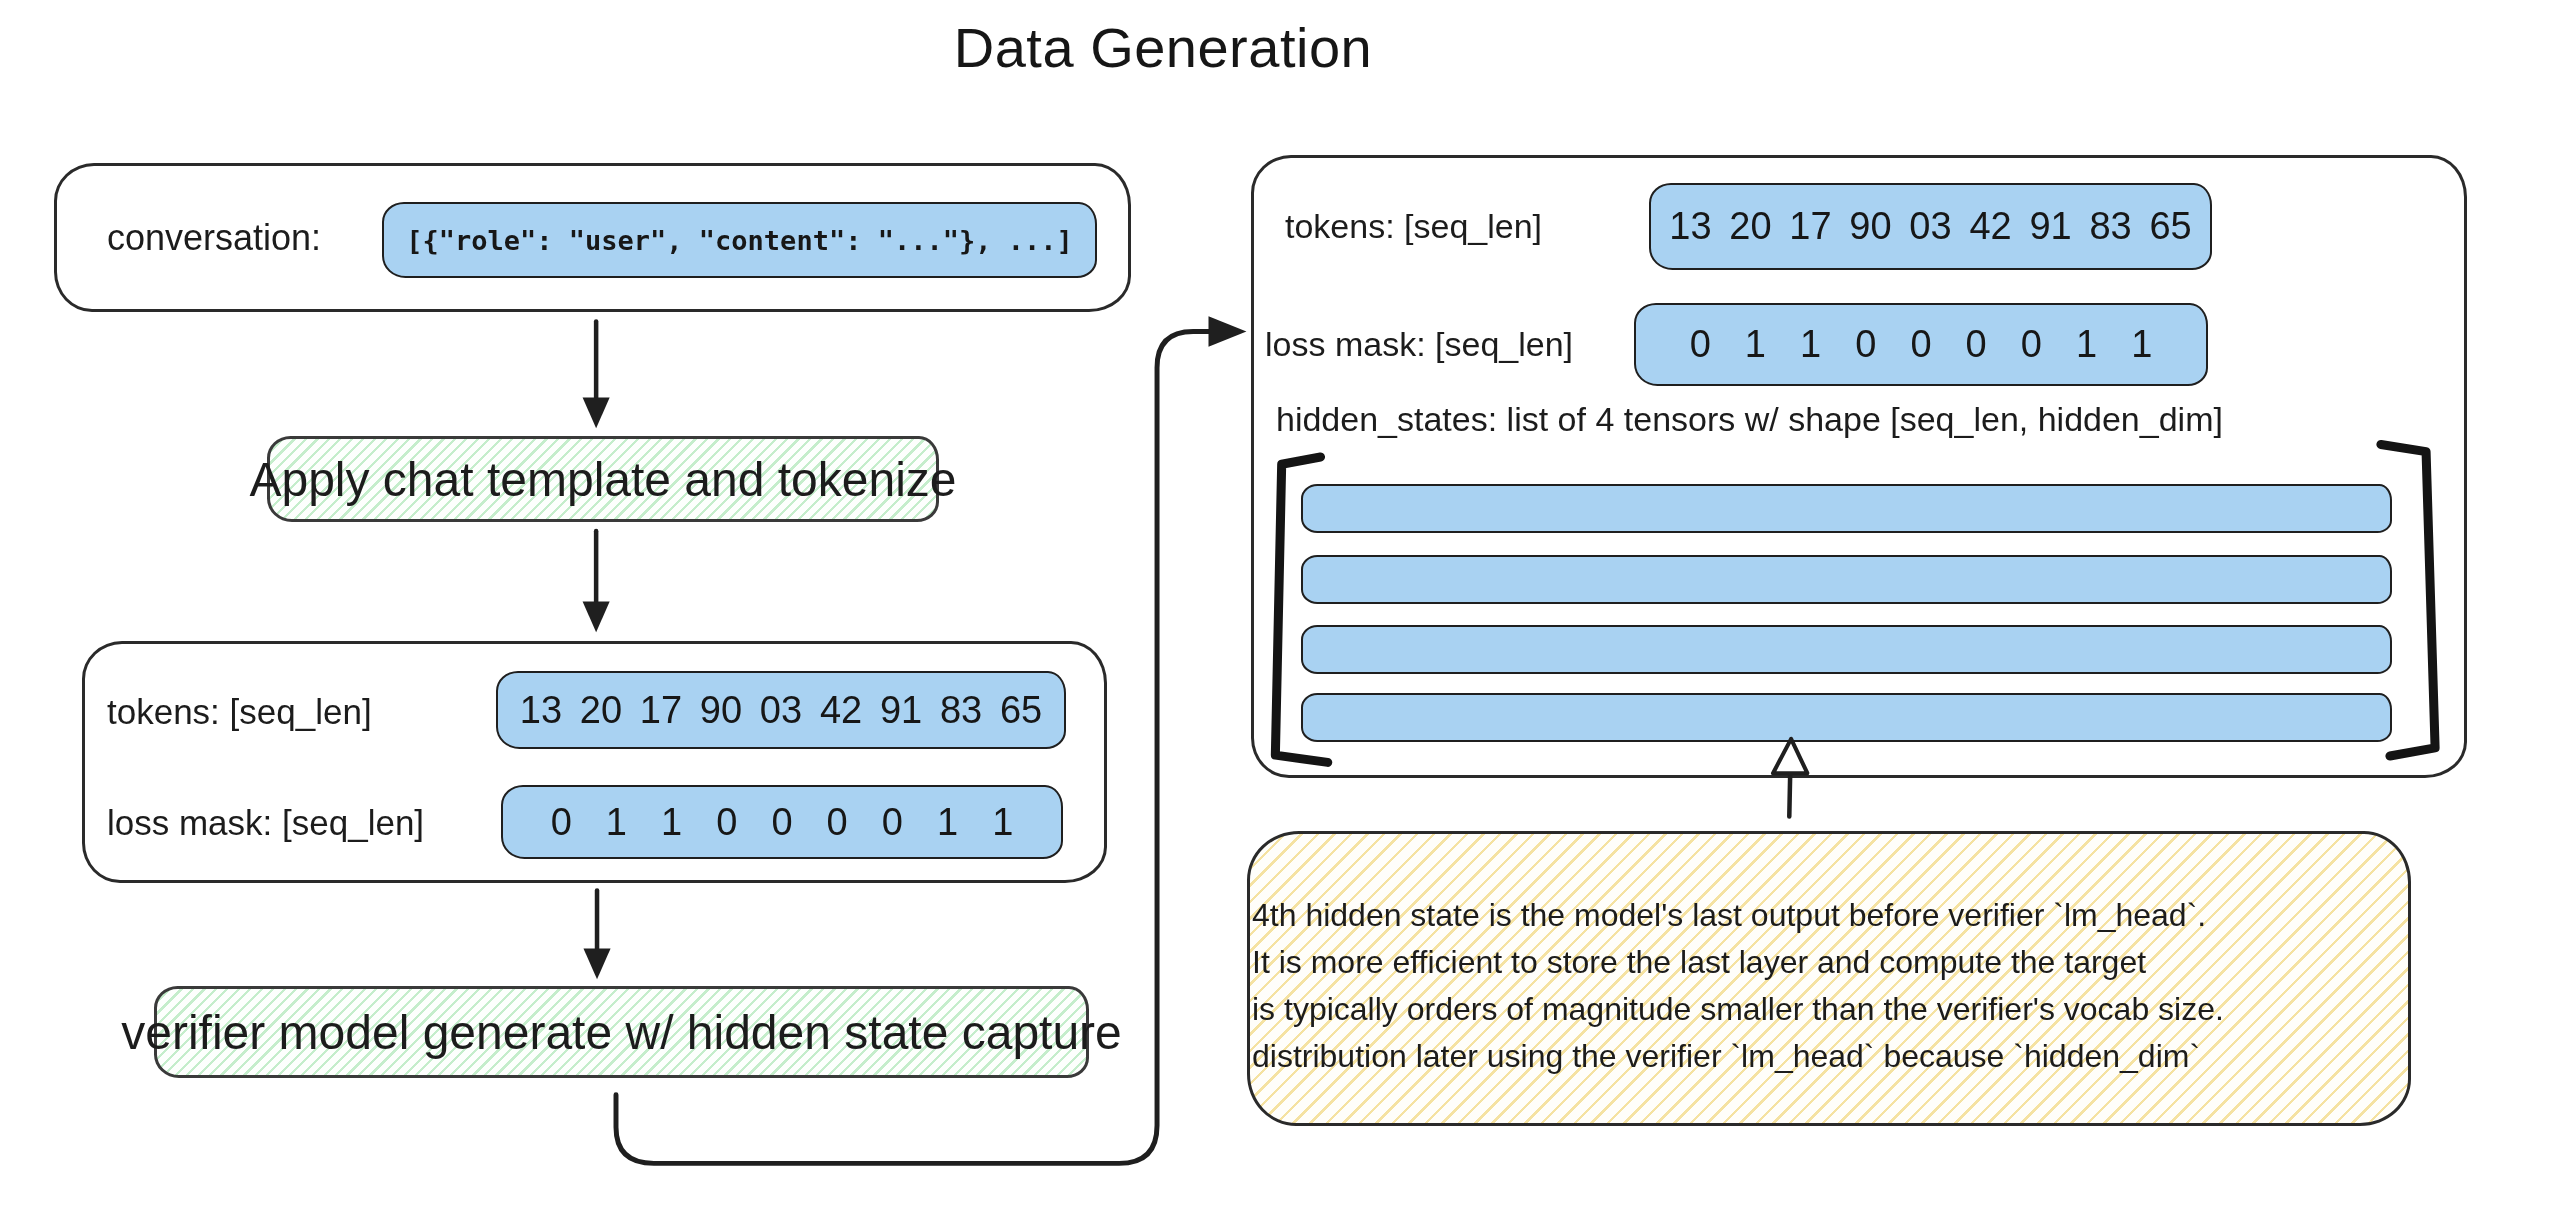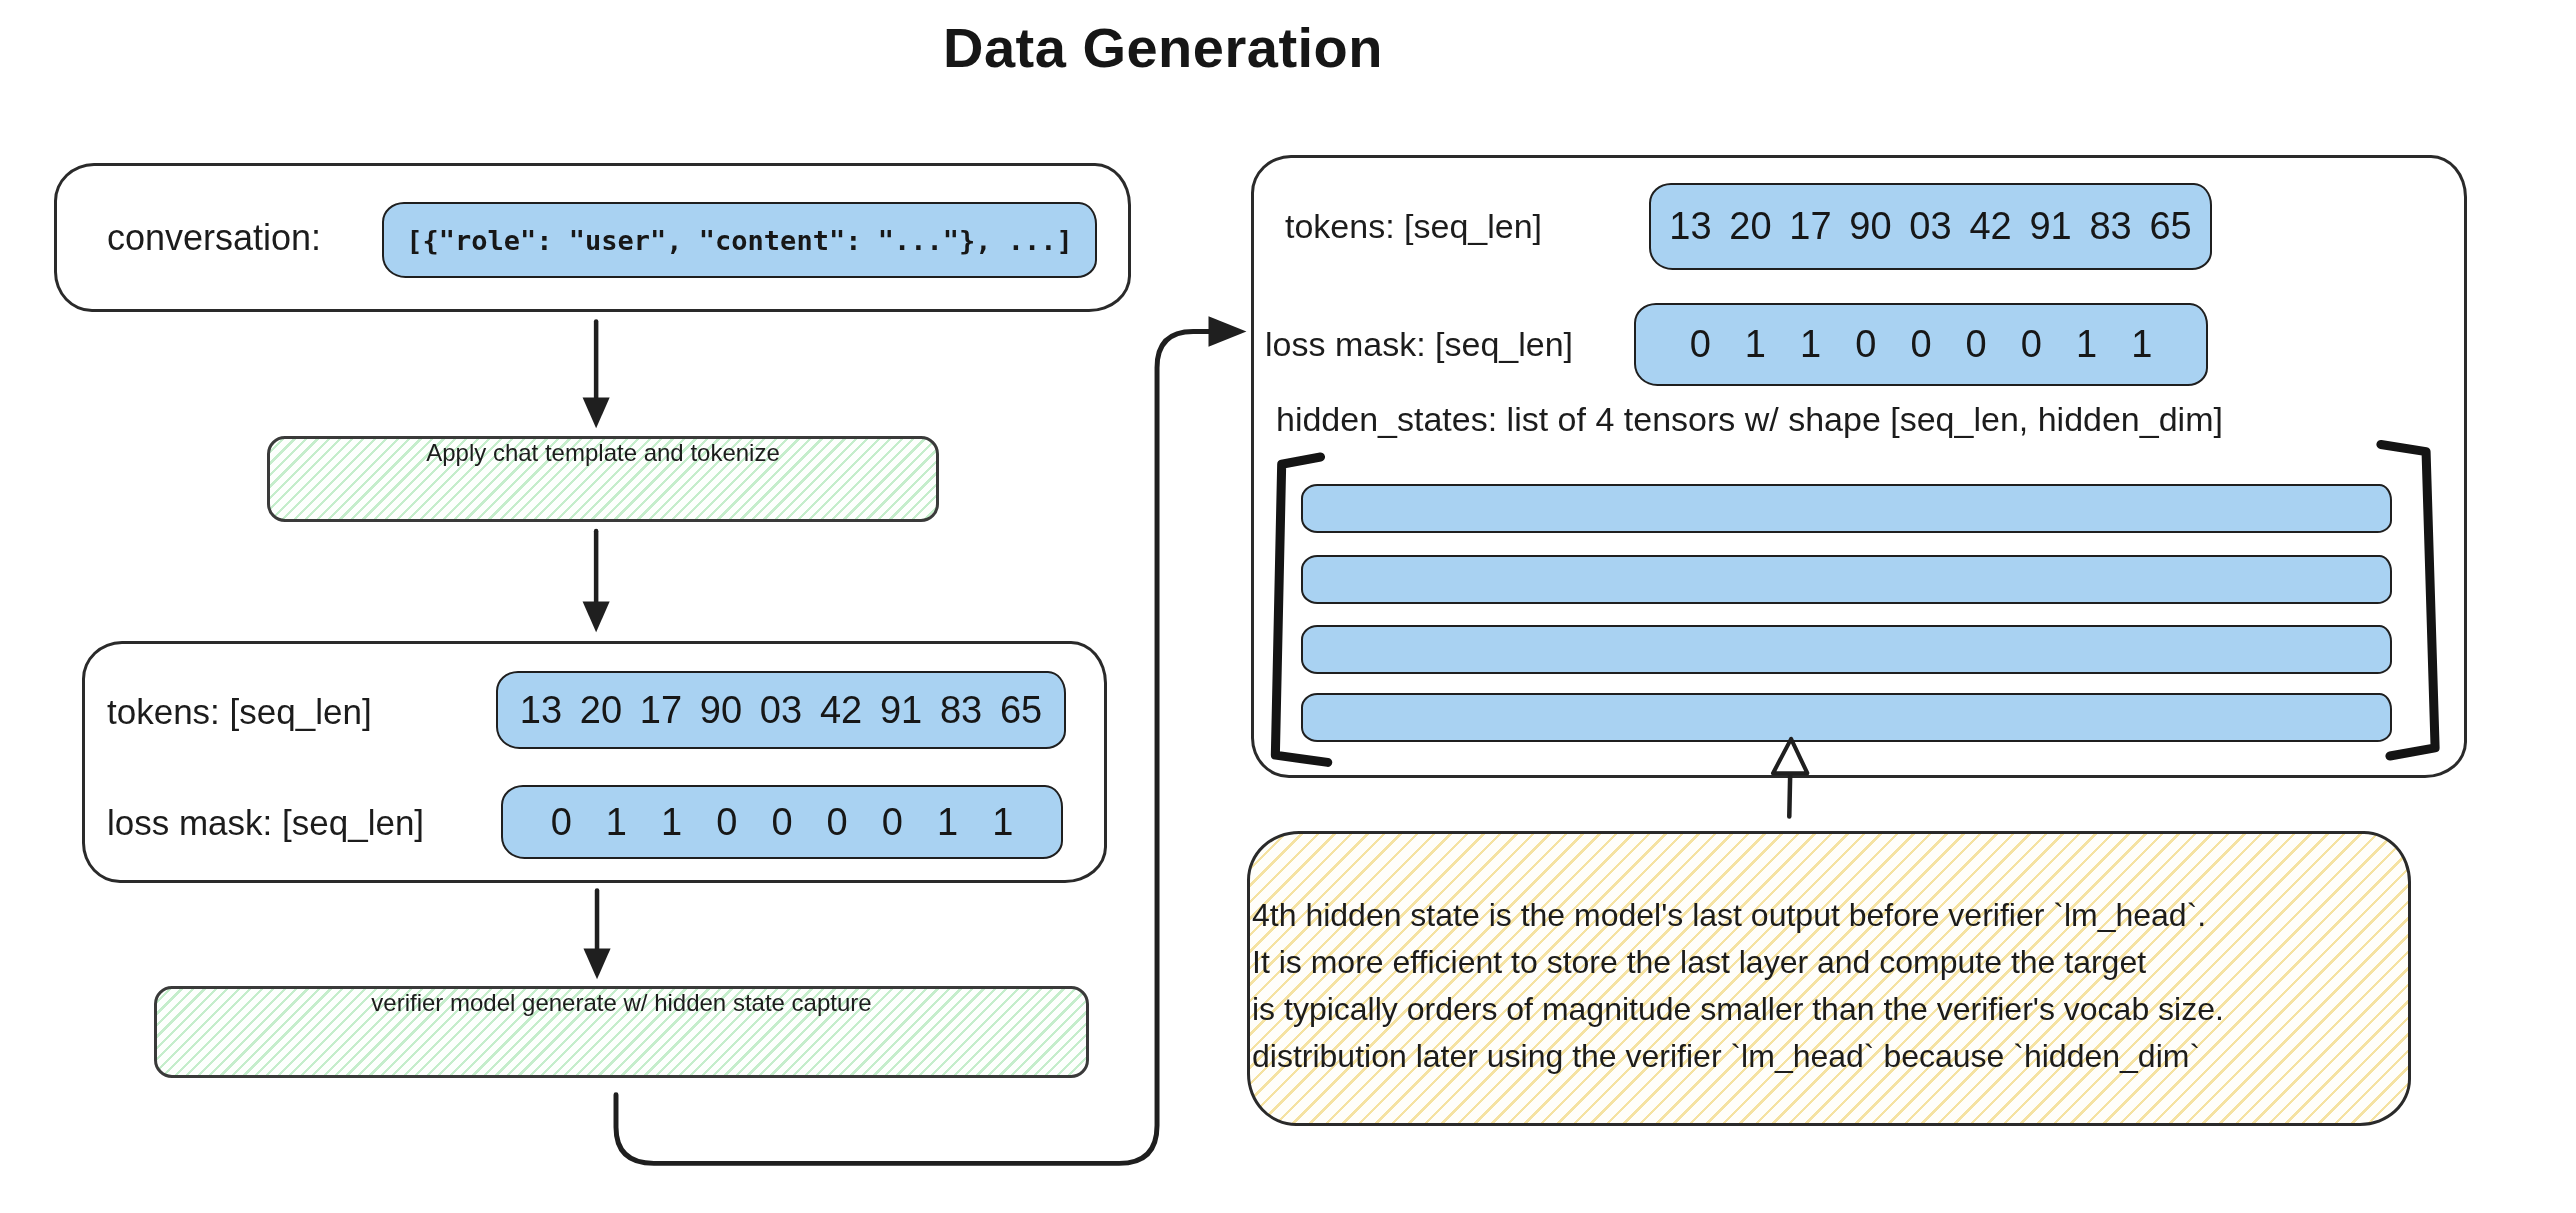--- a/index.html
+++ b/index.html
@@ -6,21 +6,21 @@
   .canvas{
     position:relative;
     width:2576px;height:1214px;
     background:#ffffff;
     font-family:"Liberation Sans","DejaVu Sans",sans-serif;
     color:#1f1f1f;
     overflow:hidden;
   }
   .title{
     position:absolute;left:910px;top:14.5px;width:506px;
-    font-size:56px;font-weight:700;letter-spacing:0.5px;
+    font-size:56px;font-weight:400;letter-spacing:0.5px;
     color:#161616;text-align:center;white-space:nowrap;
   }
   
   .hd-box{
     position:absolute;
     background:#ffffff;
     border:3.2px solid #2a2a2a;
     box-sizing:border-box;
   }
   .round-lg{border-radius:40px 36px 42px 38px / 38px 42px 36px 40px;}
@@ -45,22 +45,22 @@
     border:2.7px solid #1f1f1f;
     box-sizing:border-box;
     border-radius:22px 18px 20px 23.5px / 20px 22px 18px 22px;
     display:flex;align-items:center;justify-content:center;
   }
   .label{
     position:absolute;display:flex;align-items:center;
     font-size:35px;color:#1c1c1c;white-space:nowrap;
   }
   .center-text{
-    display:flex;justify-content:center;
-    font-size:24px;color:#1c1c1c;white-space:nowrap;border-radius:18px;
+    display:flex;align-items:center;justify-content:center;
+    font-size:48px;color:#1c1c1c;white-space:nowrap;
   }
   .mono{
     font-family:"DejaVu Sans Mono","Liberation Mono",monospace;
     font-size:27px;font-weight:700;color:#171717;white-space:pre;
   }
   .nums{font-size:38px;color:#171717;word-spacing:7.2px;white-space:pre;}
   .nums-wide{font-size:38px;color:#171717;word-spacing:23.5px;white-space:pre;}
   .hidden-label{
     position:absolute;left:22px;top:242px;
     font-size:34px;color:#1c1c1c;white-space:nowrap;

